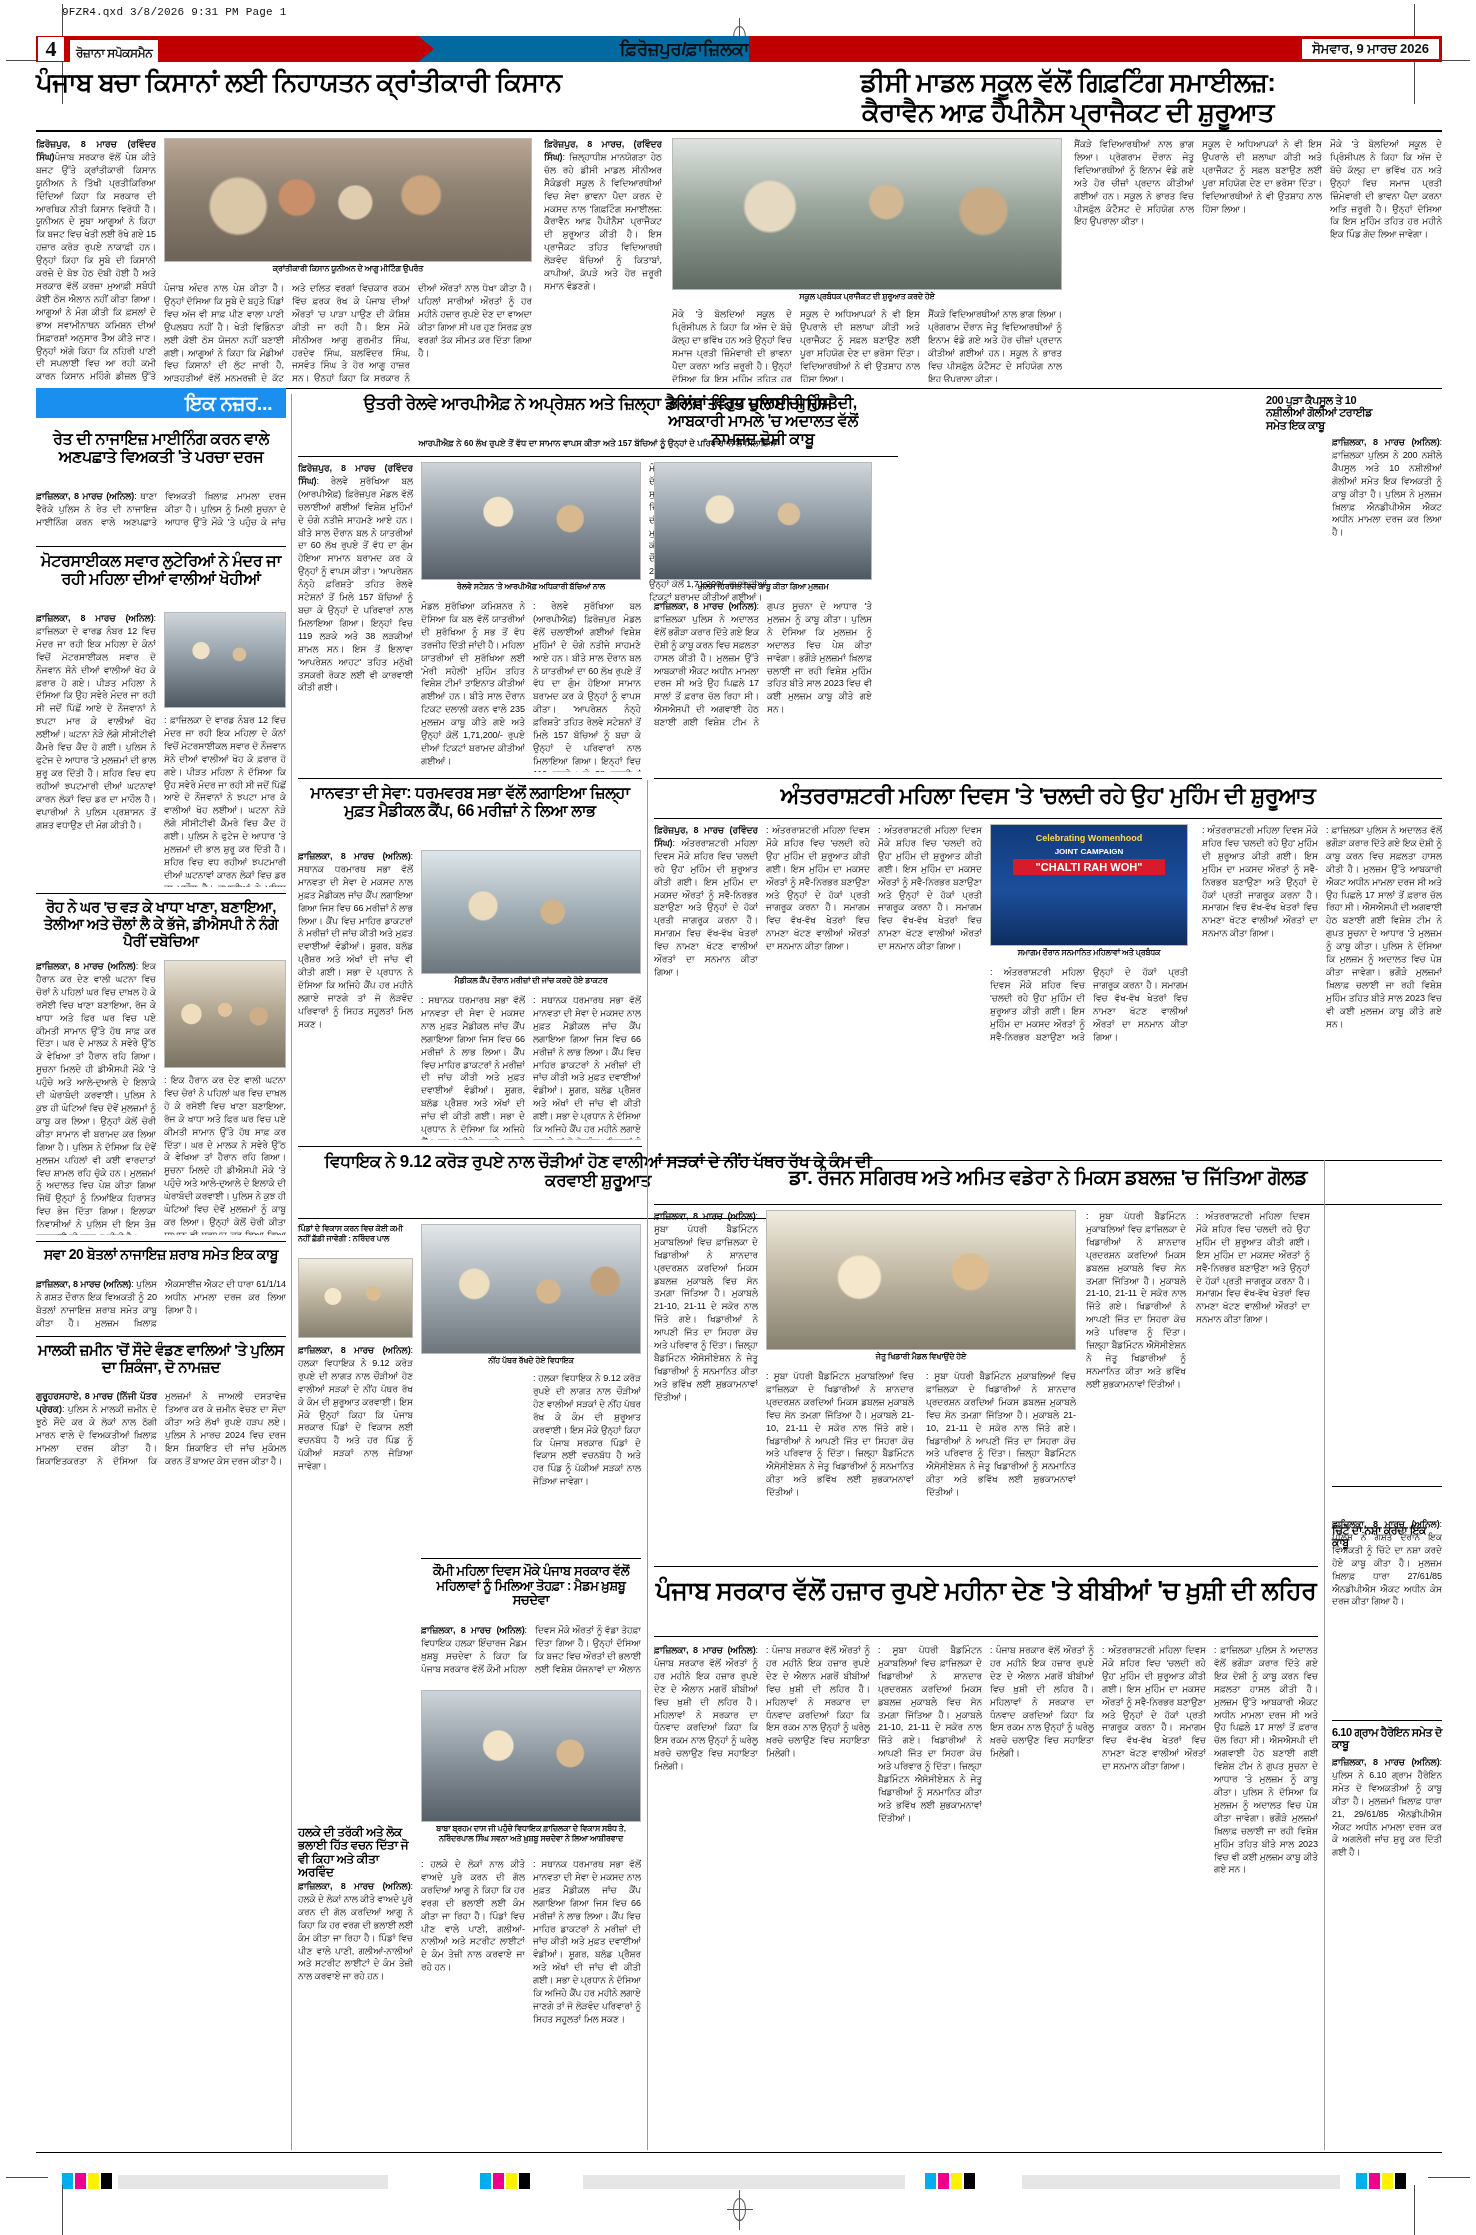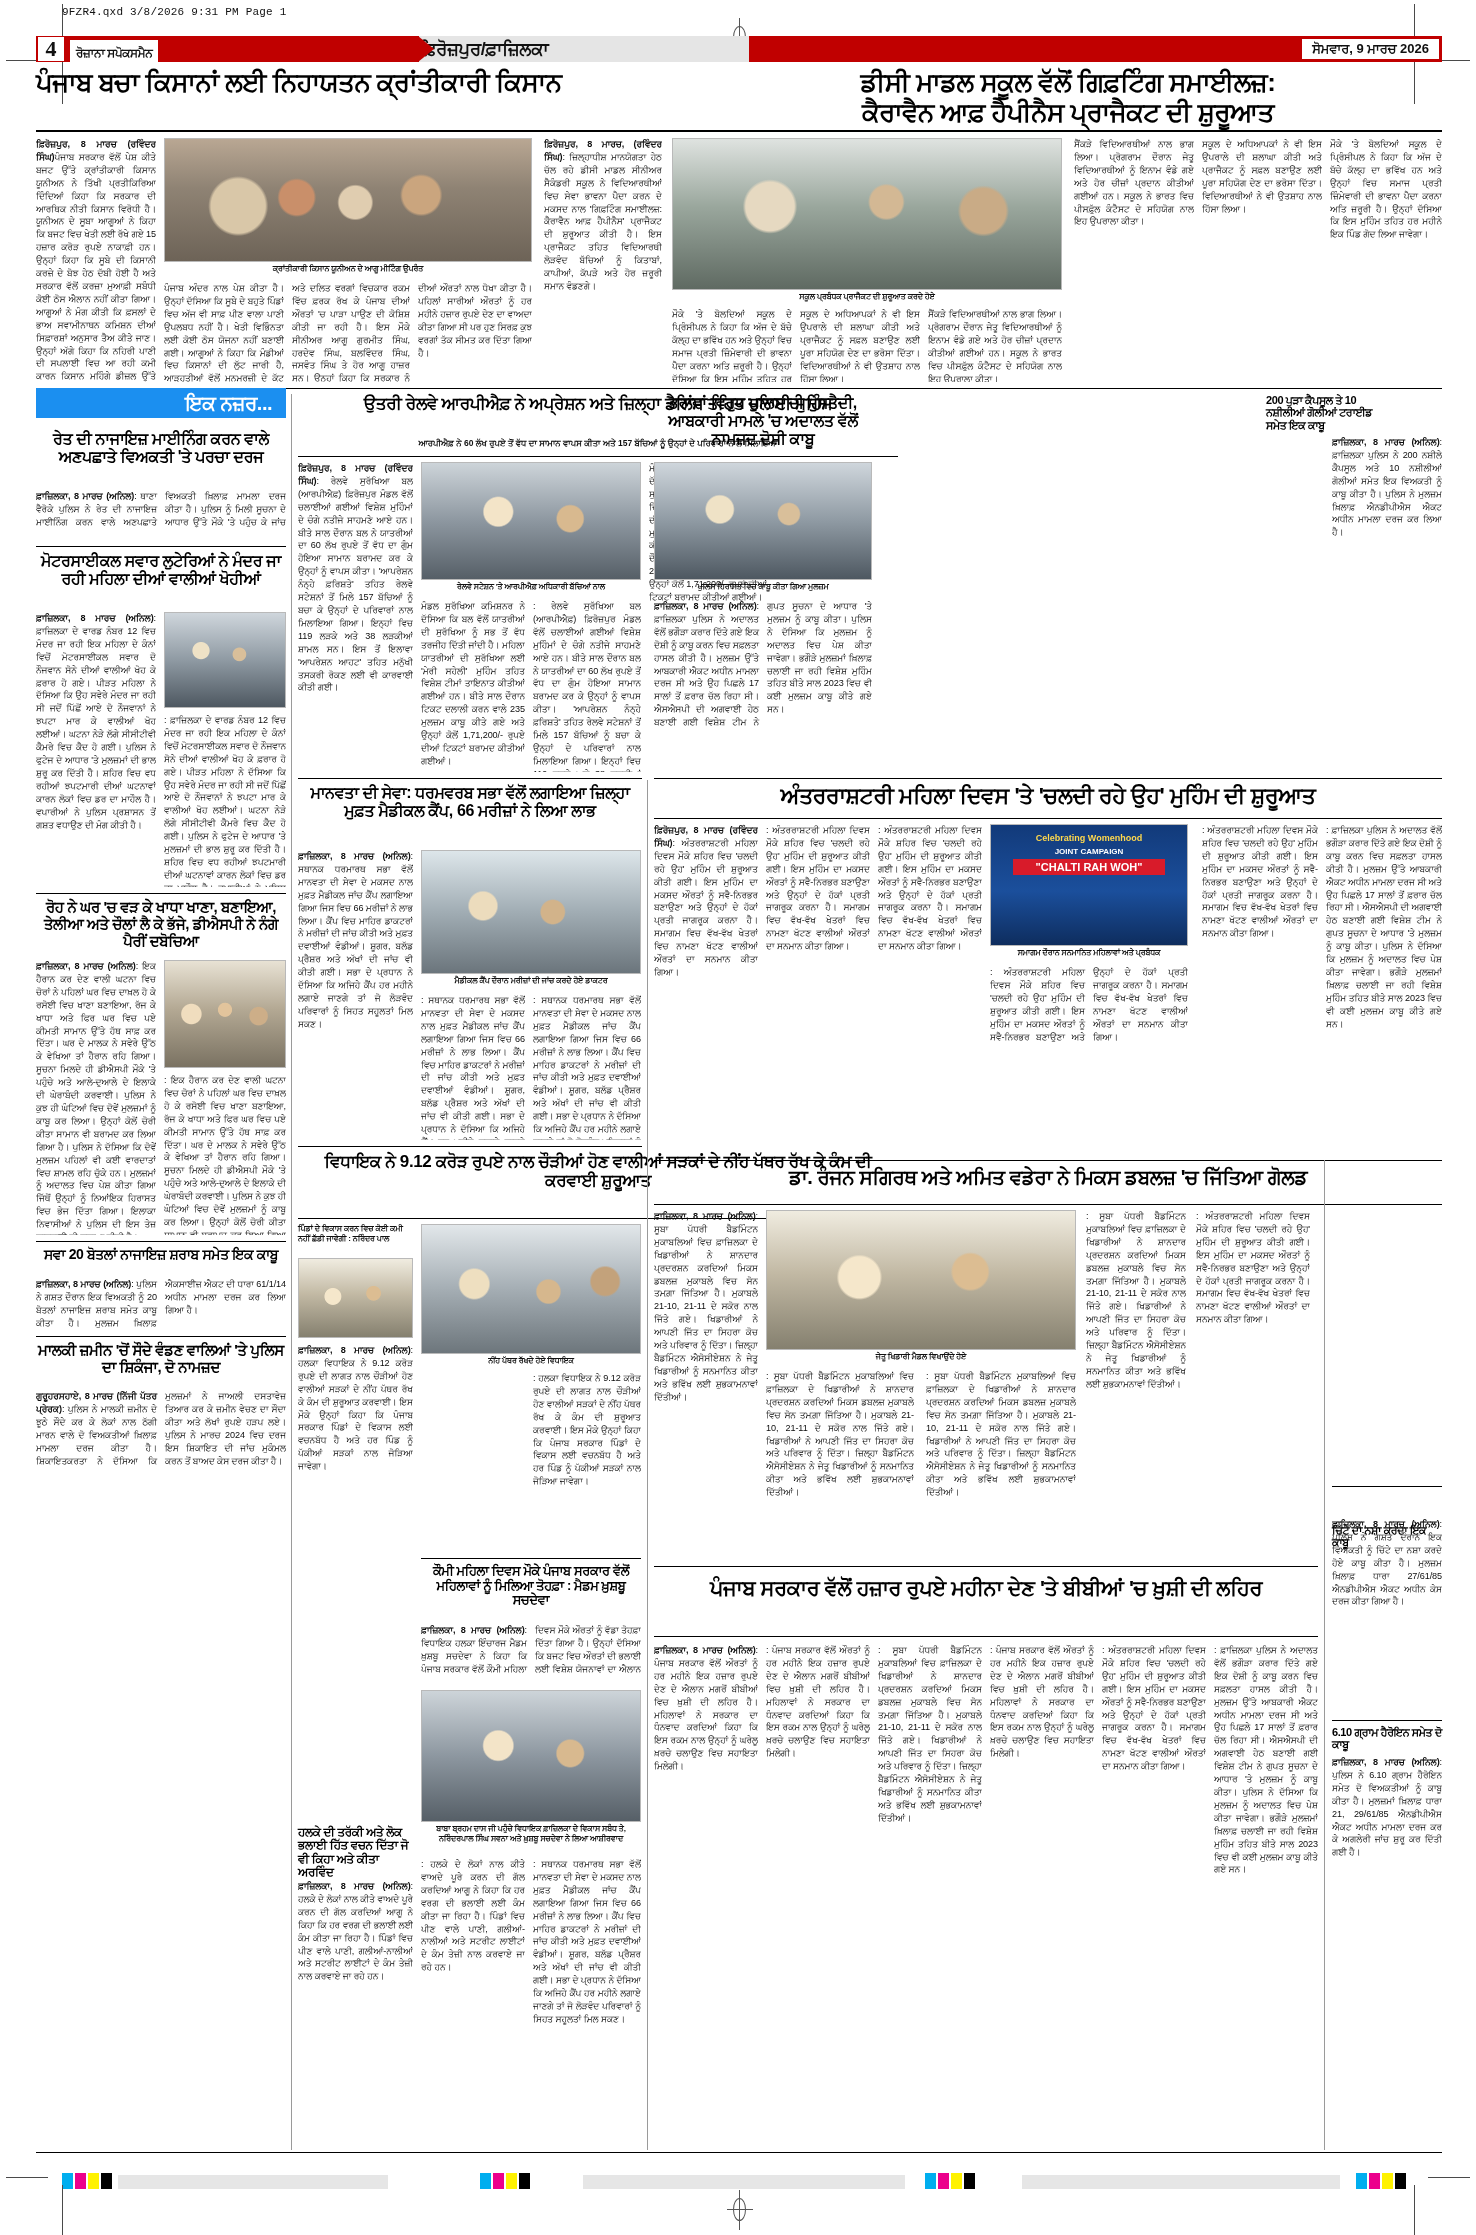--- a/index.html
+++ b/index.html
@@ -34,21 +34,21 @@
     background:#fff; color:#111; font-weight:bold; font-size:22px;
     display:flex; align-items:center; justify-content:center; font-family:"Liberation Serif", serif;
   }
   .masthead .brand {
     position:absolute; left:34px; top:4px; height:26px;
     background:#fff; color:#111; font-size:12px; font-weight:bold;
     padding:0 6px; display:flex; align-items:center; letter-spacing:-.4px;
   }
   .masthead .edition-wrap {
     position:absolute; left:383px; top:0; width:330px; height:26px;
-    background:#e5e5e5; display:flex; align-items:center; justify-content:flex-start;
+    background:#0369a1; display:flex; align-items:center; justify-content:flex-end;
   }
   .masthead .edition-wrap:before {
     content:""; position:absolute; left:-1px; top:0;
     border-top:13px solid transparent; border-bottom:13px solid transparent;
     border-left:16px solid #c00000;
   }
   .masthead .edition-wrap:after {
     content:""; position:absolute; right:-16px; top:0;
     border-top:13px solid transparent; border-bottom:13px solid transparent;
     border-left:16px solid #c00000;
@@ -337,21 +337,21 @@
   </div>
   <div class="photo p7" style="left:766px; top:1210px; width:310px; height:140px;"></div>
   <div class="caption" style="left:766px; top:1352px; width:310px;">ਜੇਤੂ ਖਿਡਾਰੀ ਮੈਡਲ ਵਿਖਾਉਂਦੇ ਹੋਏ</div>
   <div class="col-text" style="position:absolute; left:766px; top:1370px; width:148px; height:190px;">: ਸੂਬਾ ਪੱਧਰੀ ਬੈਡਮਿੰਟਨ ਮੁਕਾਬਲਿਆਂ ਵਿਚ ਫ਼ਾਜ਼ਿਲਕਾ ਦੇ ਖਿਡਾਰੀਆਂ ਨੇ ਸ਼ਾਨਦਾਰ ਪ੍ਰਦਰਸ਼ਨ ਕਰਦਿਆਂ ਮਿਕਸ ਡਬਲਜ਼ ਮੁਕਾਬਲੇ ਵਿਚ ਸੋਨ ਤਮਗ਼ਾ ਜਿੱਤਿਆ ਹੈ। ਮੁਕਾਬਲੇ 21-10, 21-11 ਦੇ ਸਕੋਰ ਨਾਲ ਜਿੱਤੇ ਗਏ। ਖਿਡਾਰੀਆਂ ਨੇ ਆਪਣੀ ਜਿੱਤ ਦਾ ਸਿਹਰਾ ਕੋਚ ਅਤੇ ਪਰਿਵਾਰ ਨੂੰ ਦਿੱਤਾ। ਜ਼ਿਲ੍ਹਾ ਬੈਡਮਿੰਟਨ ਐਸੋਸੀਏਸ਼ਨ ਨੇ ਜੇਤੂ ਖਿਡਾਰੀਆਂ ਨੂੰ ਸਨਮਾਨਿਤ ਕੀਤਾ ਅਤੇ ਭਵਿੱਖ ਲਈ ਸ਼ੁਭਕਾਮਨਾਵਾਂ ਦਿੱਤੀਆਂ।</div>
   <div class="col-text" style="position:absolute; left:926px; top:1370px; width:150px; height:190px;">: ਸੂਬਾ ਪੱਧਰੀ ਬੈਡਮਿੰਟਨ ਮੁਕਾਬਲਿਆਂ ਵਿਚ ਫ਼ਾਜ਼ਿਲਕਾ ਦੇ ਖਿਡਾਰੀਆਂ ਨੇ ਸ਼ਾਨਦਾਰ ਪ੍ਰਦਰਸ਼ਨ ਕਰਦਿਆਂ ਮਿਕਸ ਡਬਲਜ਼ ਮੁਕਾਬਲੇ ਵਿਚ ਸੋਨ ਤਮਗ਼ਾ ਜਿੱਤਿਆ ਹੈ। ਮੁਕਾਬਲੇ 21-10, 21-11 ਦੇ ਸਕੋਰ ਨਾਲ ਜਿੱਤੇ ਗਏ। ਖਿਡਾਰੀਆਂ ਨੇ ਆਪਣੀ ਜਿੱਤ ਦਾ ਸਿਹਰਾ ਕੋਚ ਅਤੇ ਪਰਿਵਾਰ ਨੂੰ ਦਿੱਤਾ। ਜ਼ਿਲ੍ਹਾ ਬੈਡਮਿੰਟਨ ਐਸੋਸੀਏਸ਼ਨ ਨੇ ਜੇਤੂ ਖਿਡਾਰੀਆਂ ਨੂੰ ਸਨਮਾਨਿਤ ਕੀਤਾ ਅਤੇ ਭਵਿੱਖ ਲਈ ਸ਼ੁਭਕਾਮਨਾਵਾਂ ਦਿੱਤੀਆਂ।</div>
   <div class="col-text" style="position:absolute; left:1086px; top:1210px; width:100px; height:350px;">: ਸੂਬਾ ਪੱਧਰੀ ਬੈਡਮਿੰਟਨ ਮੁਕਾਬਲਿਆਂ ਵਿਚ ਫ਼ਾਜ਼ਿਲਕਾ ਦੇ ਖਿਡਾਰੀਆਂ ਨੇ ਸ਼ਾਨਦਾਰ ਪ੍ਰਦਰਸ਼ਨ ਕਰਦਿਆਂ ਮਿਕਸ ਡਬਲਜ਼ ਮੁਕਾਬਲੇ ਵਿਚ ਸੋਨ ਤਮਗ਼ਾ ਜਿੱਤਿਆ ਹੈ। ਮੁਕਾਬਲੇ 21-10, 21-11 ਦੇ ਸਕੋਰ ਨਾਲ ਜਿੱਤੇ ਗਏ। ਖਿਡਾਰੀਆਂ ਨੇ ਆਪਣੀ ਜਿੱਤ ਦਾ ਸਿਹਰਾ ਕੋਚ ਅਤੇ ਪਰਿਵਾਰ ਨੂੰ ਦਿੱਤਾ। ਜ਼ਿਲ੍ਹਾ ਬੈਡਮਿੰਟਨ ਐਸੋਸੀਏਸ਼ਨ ਨੇ ਜੇਤੂ ਖਿਡਾਰੀਆਂ ਨੂੰ ਸਨਮਾਨਿਤ ਕੀਤਾ ਅਤੇ ਭਵਿੱਖ ਲਈ ਸ਼ੁਭਕਾਮਨਾਵਾਂ ਦਿੱਤੀਆਂ।</div>
   <div class="col-text" style="position:absolute; left:1196px; top:1210px; width:114px; height:350px;">: ਅੰਤਰਰਾਸ਼ਟਰੀ ਮਹਿਲਾ ਦਿਵਸ ਮੌਕੇ ਸ਼ਹਿਰ ਵਿਚ 'ਚਲਦੀ ਰਹੇ ਉਹ' ਮੁਹਿੰਮ ਦੀ ਸ਼ੁਰੂਆਤ ਕੀਤੀ ਗਈ। ਇਸ ਮੁਹਿੰਮ ਦਾ ਮਕਸਦ ਔਰਤਾਂ ਨੂੰ ਸਵੈ-ਨਿਰਭਰ ਬਣਾਉਣਾ ਅਤੇ ਉਨ੍ਹਾਂ ਦੇ ਹੱਕਾਂ ਪ੍ਰਤੀ ਜਾਗਰੂਕ ਕਰਨਾ ਹੈ। ਸਮਾਗਮ ਵਿਚ ਵੱਖ-ਵੱਖ ਖੇਤਰਾਂ ਵਿਚ ਨਾਮਣਾ ਖੱਟਣ ਵਾਲੀਆਂ ਔਰਤਾਂ ਦਾ ਸਨਮਾਨ ਕੀਤਾ ਗਿਆ।</div>
 
   <div class="hrule" style="left:654px; top:1566px; width:664px;"></div>
 
-  <div class="subhead" style="left:654px; top:1576px; width:664px; font-size:21px;">ਪੰਜਾਬ ਸਰਕਾਰ ਵੱਲੋਂ ਹਜ਼ਾਰ ਰੁਪਏ ਮਹੀਨਾ ਦੇਣ 'ਤੇ ਬੀਬੀਆਂ 'ਚ ਖ਼ੁਸ਼ੀ ਦੀ ਲਹਿਰ</div>
+  <div class="subhead" style="left:654px; top:1576px; width:664px; font-size:25px;">ਪੰਜਾਬ ਸਰਕਾਰ ਵੱਲੋਂ ਹਜ਼ਾਰ ਰੁਪਏ ਮਹੀਨਾ ਦੇਣ 'ਤੇ ਬੀਬੀਆਂ 'ਚ ਖ਼ੁਸ਼ੀ ਦੀ ਲਹਿਰ</div>
   <div class="hrule" style="left:654px; top:1636px; width:664px;"></div>
 
   <div class="col-text" style="position:absolute; left:654px; top:1644px; width:104px; height:506px;">
     <span class="byline">ਫ਼ਾਜ਼ਿਲਕਾ, 8 ਮਾਰਚ (ਅਨਿਲ)</span><span>: ਪੰਜਾਬ ਸਰਕਾਰ ਵੱਲੋਂ ਔਰਤਾਂ ਨੂੰ ਹਰ ਮਹੀਨੇ ਇਕ ਹਜ਼ਾਰ ਰੁਪਏ ਦੇਣ ਦੇ ਐਲਾਨ ਮਗਰੋਂ ਬੀਬੀਆਂ ਵਿਚ ਖ਼ੁਸ਼ੀ ਦੀ ਲਹਿਰ ਹੈ। ਮਹਿਲਾਵਾਂ ਨੇ ਸਰਕਾਰ ਦਾ ਧੰਨਵਾਦ ਕਰਦਿਆਂ ਕਿਹਾ ਕਿ ਇਸ ਰਕਮ ਨਾਲ ਉਨ੍ਹਾਂ ਨੂੰ ਘਰੇਲੂ ਖ਼ਰਚੇ ਚਲਾਉਣ ਵਿਚ ਸਹਾਇਤਾ ਮਿਲੇਗੀ।</span>
   </div>
   <div class="col-text" style="position:absolute; left:766px; top:1644px; width:104px; height:506px;">: ਪੰਜਾਬ ਸਰਕਾਰ ਵੱਲੋਂ ਔਰਤਾਂ ਨੂੰ ਹਰ ਮਹੀਨੇ ਇਕ ਹਜ਼ਾਰ ਰੁਪਏ ਦੇਣ ਦੇ ਐਲਾਨ ਮਗਰੋਂ ਬੀਬੀਆਂ ਵਿਚ ਖ਼ੁਸ਼ੀ ਦੀ ਲਹਿਰ ਹੈ। ਮਹਿਲਾਵਾਂ ਨੇ ਸਰਕਾਰ ਦਾ ਧੰਨਵਾਦ ਕਰਦਿਆਂ ਕਿਹਾ ਕਿ ਇਸ ਰਕਮ ਨਾਲ ਉਨ੍ਹਾਂ ਨੂੰ ਘਰੇਲੂ ਖ਼ਰਚੇ ਚਲਾਉਣ ਵਿਚ ਸਹਾਇਤਾ ਮਿਲੇਗੀ।</div>
   <div class="col-text" style="position:absolute; left:878px; top:1644px; width:104px; height:506px;">: ਸੂਬਾ ਪੱਧਰੀ ਬੈਡਮਿੰਟਨ ਮੁਕਾਬਲਿਆਂ ਵਿਚ ਫ਼ਾਜ਼ਿਲਕਾ ਦੇ ਖਿਡਾਰੀਆਂ ਨੇ ਸ਼ਾਨਦਾਰ ਪ੍ਰਦਰਸ਼ਨ ਕਰਦਿਆਂ ਮਿਕਸ ਡਬਲਜ਼ ਮੁਕਾਬਲੇ ਵਿਚ ਸੋਨ ਤਮਗ਼ਾ ਜਿੱਤਿਆ ਹੈ। ਮੁਕਾਬਲੇ 21-10, 21-11 ਦੇ ਸਕੋਰ ਨਾਲ ਜਿੱਤੇ ਗਏ। ਖਿਡਾਰੀਆਂ ਨੇ ਆਪਣੀ ਜਿੱਤ ਦਾ ਸਿਹਰਾ ਕੋਚ ਅਤੇ ਪਰਿਵਾਰ ਨੂੰ ਦਿੱਤਾ। ਜ਼ਿਲ੍ਹਾ ਬੈਡਮਿੰਟਨ ਐਸੋਸੀਏਸ਼ਨ ਨੇ ਜੇਤੂ ਖਿਡਾਰੀਆਂ ਨੂੰ ਸਨਮਾਨਿਤ ਕੀਤਾ ਅਤੇ ਭਵਿੱਖ ਲਈ ਸ਼ੁਭਕਾਮਨਾਵਾਂ ਦਿੱਤੀਆਂ।</div>
   <div class="col-text" style="position:absolute; left:990px; top:1644px; width:104px; height:506px;">: ਪੰਜਾਬ ਸਰਕਾਰ ਵੱਲੋਂ ਔਰਤਾਂ ਨੂੰ ਹਰ ਮਹੀਨੇ ਇਕ ਹਜ਼ਾਰ ਰੁਪਏ ਦੇਣ ਦੇ ਐਲਾਨ ਮਗਰੋਂ ਬੀਬੀਆਂ ਵਿਚ ਖ਼ੁਸ਼ੀ ਦੀ ਲਹਿਰ ਹੈ। ਮਹਿਲਾਵਾਂ ਨੇ ਸਰਕਾਰ ਦਾ ਧੰਨਵਾਦ ਕਰਦਿਆਂ ਕਿਹਾ ਕਿ ਇਸ ਰਕਮ ਨਾਲ ਉਨ੍ਹਾਂ ਨੂੰ ਘਰੇਲੂ ਖ਼ਰਚੇ ਚਲਾਉਣ ਵਿਚ ਸਹਾਇਤਾ ਮਿਲੇਗੀ।</div>
   <div class="col-text" style="position:absolute; left:1102px; top:1644px; width:104px; height:506px;">: ਅੰਤਰਰਾਸ਼ਟਰੀ ਮਹਿਲਾ ਦਿਵਸ ਮੌਕੇ ਸ਼ਹਿਰ ਵਿਚ 'ਚਲਦੀ ਰਹੇ ਉਹ' ਮੁਹਿੰਮ ਦੀ ਸ਼ੁਰੂਆਤ ਕੀਤੀ ਗਈ। ਇਸ ਮੁਹਿੰਮ ਦਾ ਮਕਸਦ ਔਰਤਾਂ ਨੂੰ ਸਵੈ-ਨਿਰਭਰ ਬਣਾਉਣਾ ਅਤੇ ਉਨ੍ਹਾਂ ਦੇ ਹੱਕਾਂ ਪ੍ਰਤੀ ਜਾਗਰੂਕ ਕਰਨਾ ਹੈ। ਸਮਾਗਮ ਵਿਚ ਵੱਖ-ਵੱਖ ਖੇਤਰਾਂ ਵਿਚ ਨਾਮਣਾ ਖੱਟਣ ਵਾਲੀਆਂ ਔਰਤਾਂ ਦਾ ਸਨਮਾਨ ਕੀਤਾ ਗਿਆ।</div>
   <div class="col-text" style="position:absolute; left:1214px; top:1644px; width:104px; height:506px;">: ਫ਼ਾਜ਼ਿਲਕਾ ਪੁਲਿਸ ਨੇ ਅਦਾਲਤ ਵੱਲੋਂ ਭਗੌੜਾ ਕਰਾਰ ਦਿੱਤੇ ਗਏ ਇਕ ਦੋਸ਼ੀ ਨੂੰ ਕਾਬੂ ਕਰਨ ਵਿਚ ਸਫ਼ਲਤਾ ਹਾਸਲ ਕੀਤੀ ਹੈ। ਮੁਲਜ਼ਮ ਉੱਤੇ ਆਬਕਾਰੀ ਐਕਟ ਅਧੀਨ ਮਾਮਲਾ ਦਰਜ ਸੀ ਅਤੇ ਉਹ ਪਿਛਲੇ 17 ਸਾਲਾਂ ਤੋਂ ਫ਼ਰਾਰ ਚੱਲ ਰਿਹਾ ਸੀ। ਐਸਐਸਪੀ ਦੀ ਅਗਵਾਈ ਹੇਠ ਬਣਾਈ ਗਈ ਵਿਸ਼ੇਸ਼ ਟੀਮ ਨੇ ਗੁਪਤ ਸੂਚਨਾ ਦੇ ਆਧਾਰ 'ਤੇ ਮੁਲਜ਼ਮ ਨੂੰ ਕਾਬੂ ਕੀਤਾ। ਪੁਲਿਸ ਨੇ ਦੱਸਿਆ ਕਿ ਮੁਲਜ਼ਮ ਨੂੰ ਅਦਾਲਤ ਵਿਚ ਪੇਸ਼ ਕੀਤਾ ਜਾਵੇਗਾ। ਭਗੌੜੇ ਮੁਲਜ਼ਮਾਂ ਖ਼ਿਲਾਫ਼ ਚਲਾਈ ਜਾ ਰਹੀ ਵਿਸ਼ੇਸ਼ ਮੁਹਿੰਮ ਤਹਿਤ ਬੀਤੇ ਸਾਲ 2023 ਵਿਚ ਵੀ ਕਈ ਮੁਲਜ਼ਮ ਕਾਬੂ ਕੀਤੇ ਗਏ ਸਨ।</div>

